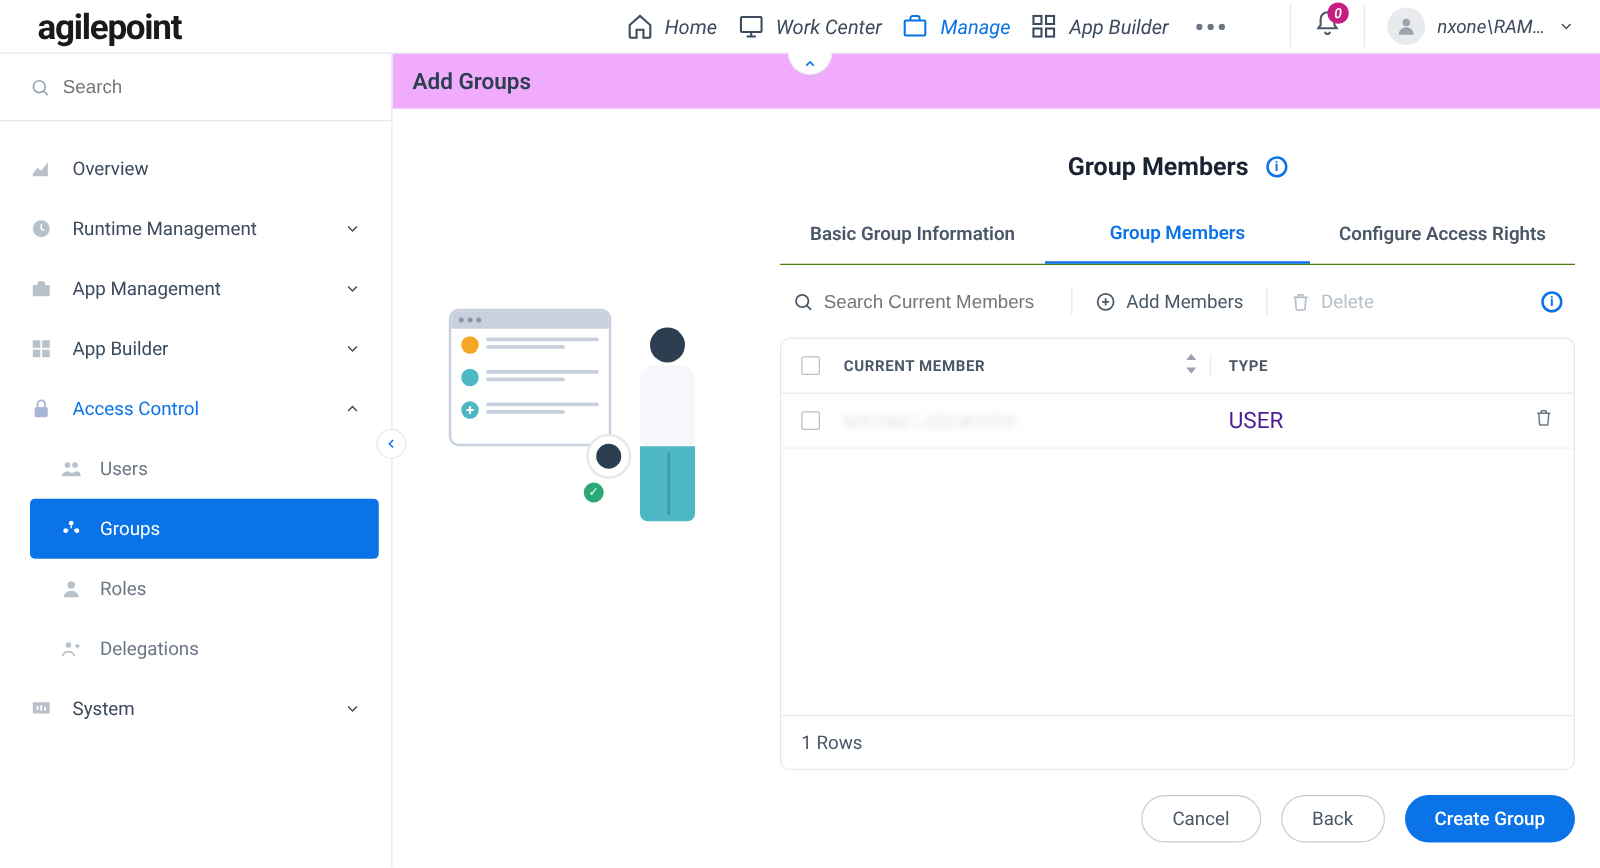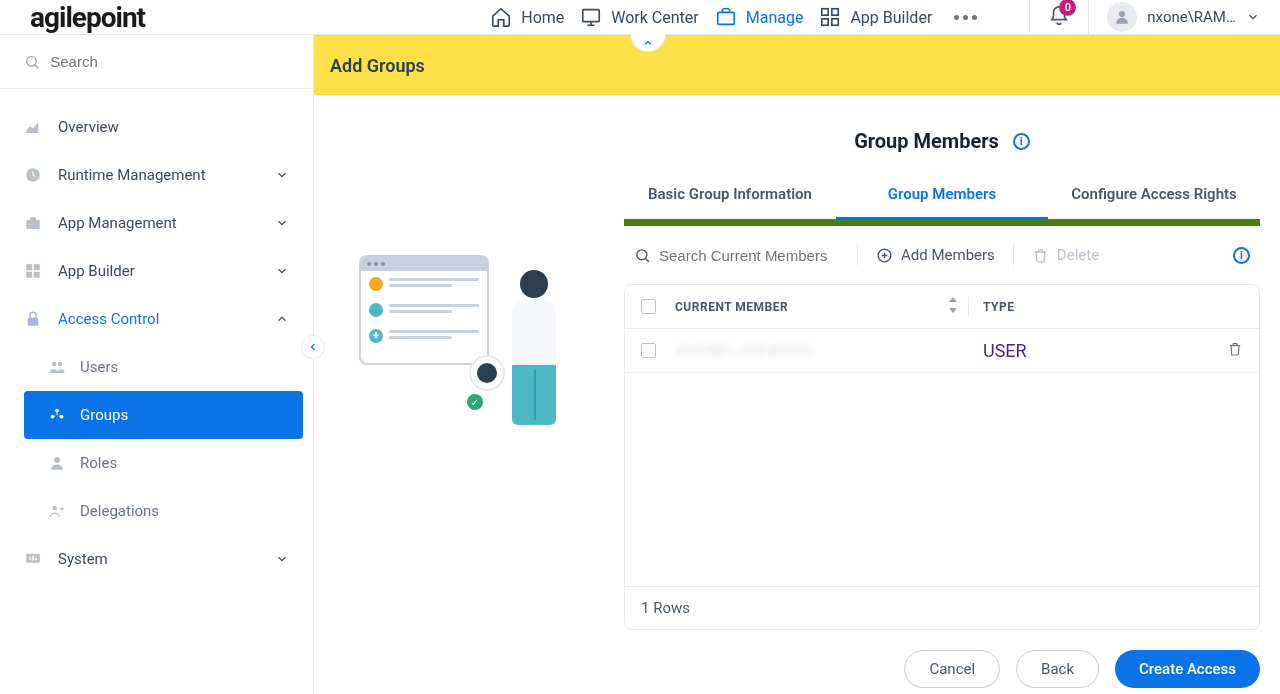--- a/index.html
+++ b/index.html
@@ -1,21 +1,21 @@
 <!DOCTYPE html>
 <html><head>
 <meta charset="utf-8">
 <style>
 * { box-sizing: border-box; margin: 0; padding: 0; }
 body { font-family: -apple-system, BlinkMacSystemFont, "Segoe UI", Roboto, sans-serif; color: #2c3e50; background: #fff; font-size: 14px; }
 .app { width: 1280px; height: 694px; display: flex; flex-direction: column; }
 
 .header { height: 77px; border-bottom: 1px solid #e5e9ed; display: flex; align-items: center; padding: 0 20px 0 30px; }
 .logo { font-size: 28px; font-weight: 700; color: #1a1a1a; letter-spacing: -1px; }
-.nav { margin-left: auto; display: flex; align-items: center; gap: 16px; }
+.nav { margin-left: auto; display: flex; align-items: center; gap: 16px; font-style: italic; }
 .nav-item { display: flex; align-items: center; gap: 9px; color: #3b4a5c; font-size: 16px; cursor: pointer; }
 .nav-item.active { color: #0b73e8; }
 .nav-item svg { stroke: currentColor; fill: none; stroke-width: 1.8; }
 .nav-icon { width: 22px; height: 22px; }
 .nav-more { display: flex; gap: 4px; cursor: pointer; padding: 6px; }
 .nav-more span { width: 5px; height: 5px; border-radius: 50%; background: #6b7785; }
 .nav-right { display: flex; align-items: center; gap: 18px; margin-left: 30px; }
 .divider-v { width: 1px; height: 34px; background: #e5e9ed; }
 .bell { position: relative; cursor: pointer; }
 .bell svg { width: 22px; height: 22px; stroke:#4a5767; fill:none; stroke-width:1.8;}
@@ -43,21 +43,21 @@
 .menu-item.active .mi-icon{fill:#a8b5d8;}
 .submenu{padding-left:14px;}
 .sub-item{display:flex;align-items:center;padding:0 24px;height:48px;gap:14px;cursor:pointer;color:#6b7785;font-size:15px;border-radius:4px;margin:0 10px;}
 .sub-item .si-icon{width:18px;height:18px;fill:#b8c0ca;}
 .sub-item.selected{background:#0b73e8;color:#fff;}
 .sub-item.selected .si-icon{fill:#fff;}
 .side-collapse{position:absolute;right:-12px;top:300px;width:24px;height:24px;border-radius:50%;border:1px solid #e5e9ed;background:#fff;display:flex;align-items:center;justify-content:center;cursor:pointer;z-index:10;}
 .side-collapse svg{width:12px;height:12px;stroke:#0b73e8;fill:none;stroke-width:2.5;}
 
 .content{flex:1;background:#f8f9fa;display:flex;flex-direction:column;}
-.content-header{height:60px;display:flex;align-items:center;padding:0 16px;background:#fde047;}
+.content-header{height:44px;display:flex;align-items:center;padding:0 16px;background:#f0abfc;}
 .content-title{font-size:18px;font-weight:600;color:#2c3e50;}
 .content-body{flex:1;background:#fff;padding:30px 20px 20px 20px;display:flex;gap:30px;}
 .illustration{width:260px;display:flex;align-items:flex-start;justify-content:center;padding-top:130px;}
 .illus-box{width:230px;height:180px;position:relative;}
 .illus-window{position:absolute;left:10px;top:0;width:130px;height:110px;border:2px solid #c8cfdd;border-radius:8px;background:#fff;}
 .illus-bar{height:14px;background:#c8cfdd;border-radius:6px 6px 0 0;display:flex;align-items:center;padding:0 6px;gap:3px;}
 .illus-bar span{width:4px;height:4px;border-radius:50%;background:#8992a8;}
 .illus-row{display:flex;align-items:center;gap:6px;padding:6px 8px;}
 .illus-avatar{width:14px;height:14px;border-radius:50%;}
 .illus-lines{flex:1;}
@@ -70,21 +70,21 @@
 .illus-lady{position:absolute;left:120px;top:100px;width:40px;height:40px;}
 .illus-lady-circ{width:36px;height:36px;border-radius:50%;background:#fff;border:2px solid #e5e9ed;display:flex;align-items:center;justify-content:center;}
 .illus-lady-head{width:20px;height:20px;background:#2c3e50;border-radius:50%;}
 .illus-check{position:absolute;left:118px;bottom:25px;width:16px;height:16px;border-radius:50%;background:#2aa876;display:flex;align-items:center;justify-content:center;color:#fff;font-size:10px;}
 .illus-bg{position:absolute;left:60px;top:60px;width:140px;height:120px;background:#eef1f7;border-radius:50%;z-index:-1;}
 
 .right-panel{flex:1;display:flex;flex-direction:column;}
 .panel-title{display:flex;align-items:center;justify-content:center;gap:14px;padding:4px 0 18px 0;}
 .panel-title h2{font-size:20px;font-weight:700;color:#1a2332;}
 .info-icon{width:17px;height:17px;border-radius:50%;border:2px solid #0b73e8;display:flex;align-items:center;justify-content:center;color:#0b73e8;font-size:11px;font-weight:700;cursor:pointer;}
-.tabs{display:flex;border-bottom:7px solid #4d7c0f;}
+.tabs{display:flex;border-bottom:1px solid #4d7c0f;align-items:center;}
 .tab{flex:1;text-align:center;padding:14px 0;font-size:15px;font-weight:600;color:#4a5767;cursor:pointer;}
 .tab.active{color:#0b73e8;border-bottom:2px solid #0b73e8;}
 .actions-row{display:flex;align-items:center;padding:18px 10px;gap:18px;}
 .action-item{display:flex;align-items:center;gap:8px;cursor:pointer;color:#4a5767;font-size:15px;}
 .action-item svg{width:17px;height:17px;stroke:currentColor;fill:none;stroke-width:2;}
 .search-members{flex:0 0 auto;}
 .search-members input{border:none;outline:none;font-size:15px;color:#6b7785;width:180px;}
 .vbar{width:1px;height:22px;background:#e5e9ed;}
 .action-item.disabled{color:#b8c0ca;}
 .actions-row .info-right{margin-left:auto;}
@@ -408,19 +408,19 @@
                   </div>
                 </div>
               </div>
             </div>
             <div class="tfooter">1 Rows</div>
           </div>
 
           <div class="button-row">
             <div class="btn btn-outline">Cancel</div>
             <div class="btn btn-outline">Back</div>
-            <div class="btn btn-primary">Create Access</div>
+            <div class="btn btn-primary">Create Group</div>
           </div>
         </div>
       </div>
     </div>
   </div>
 </div>
 
 </body></html>

